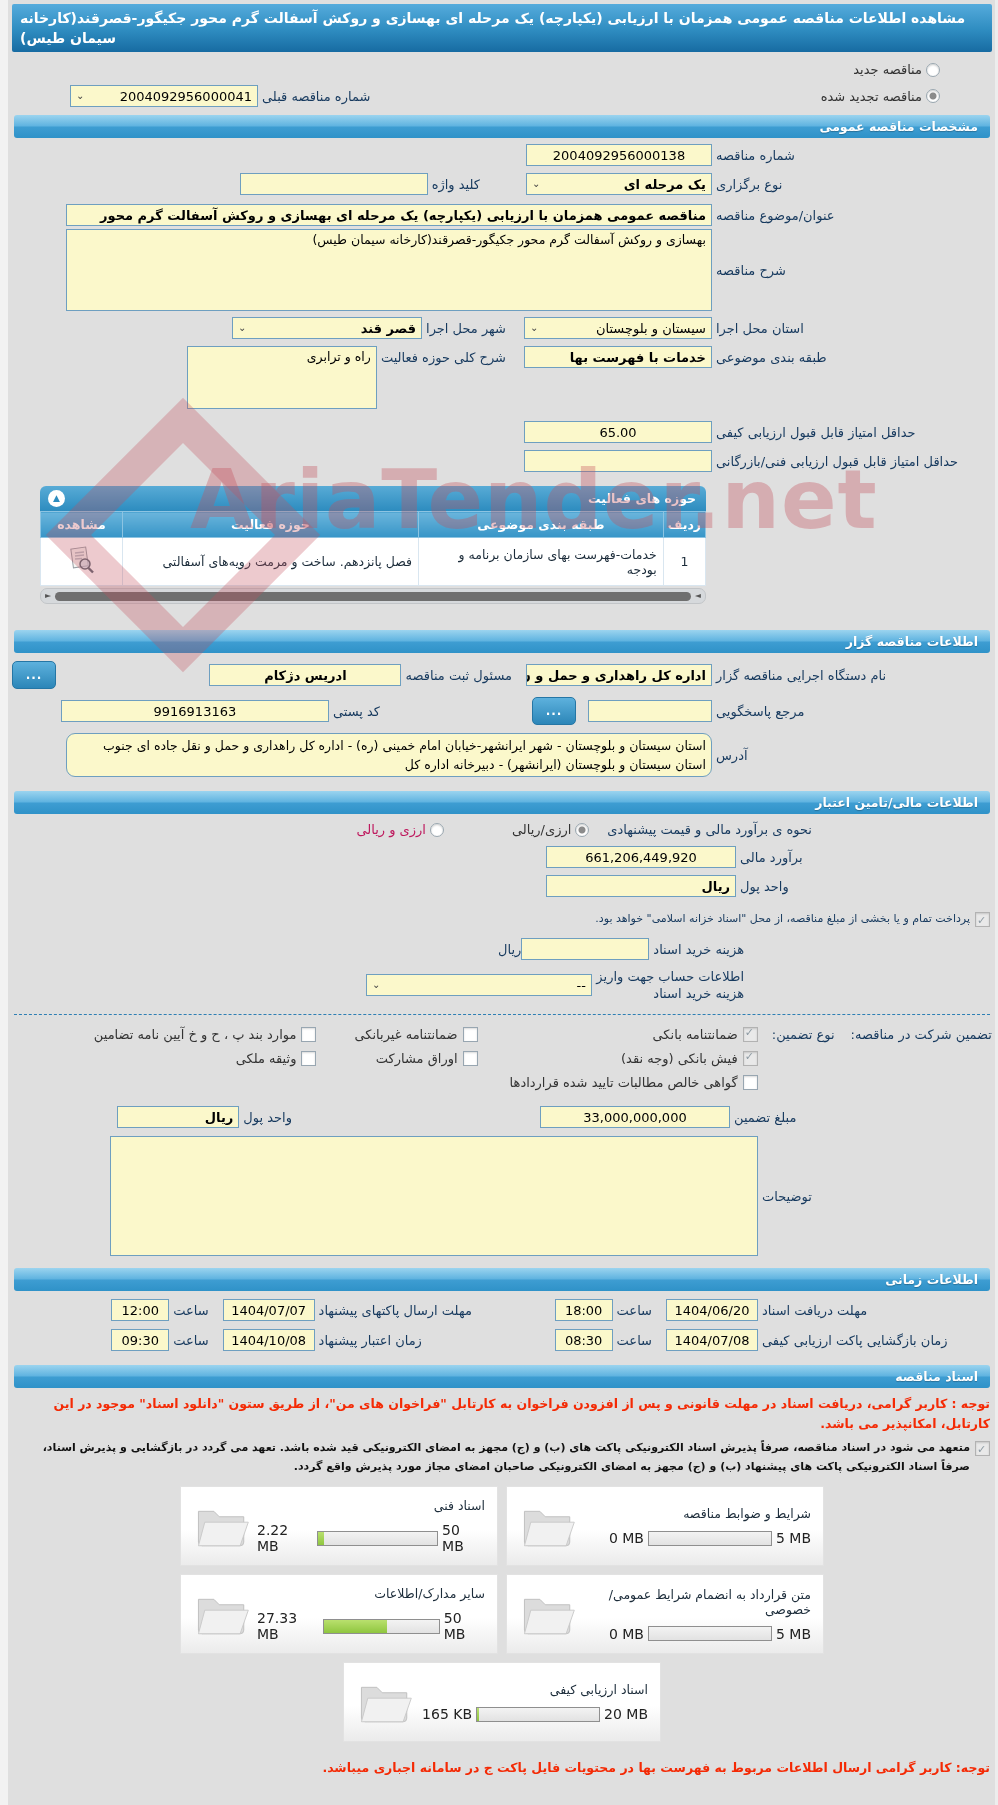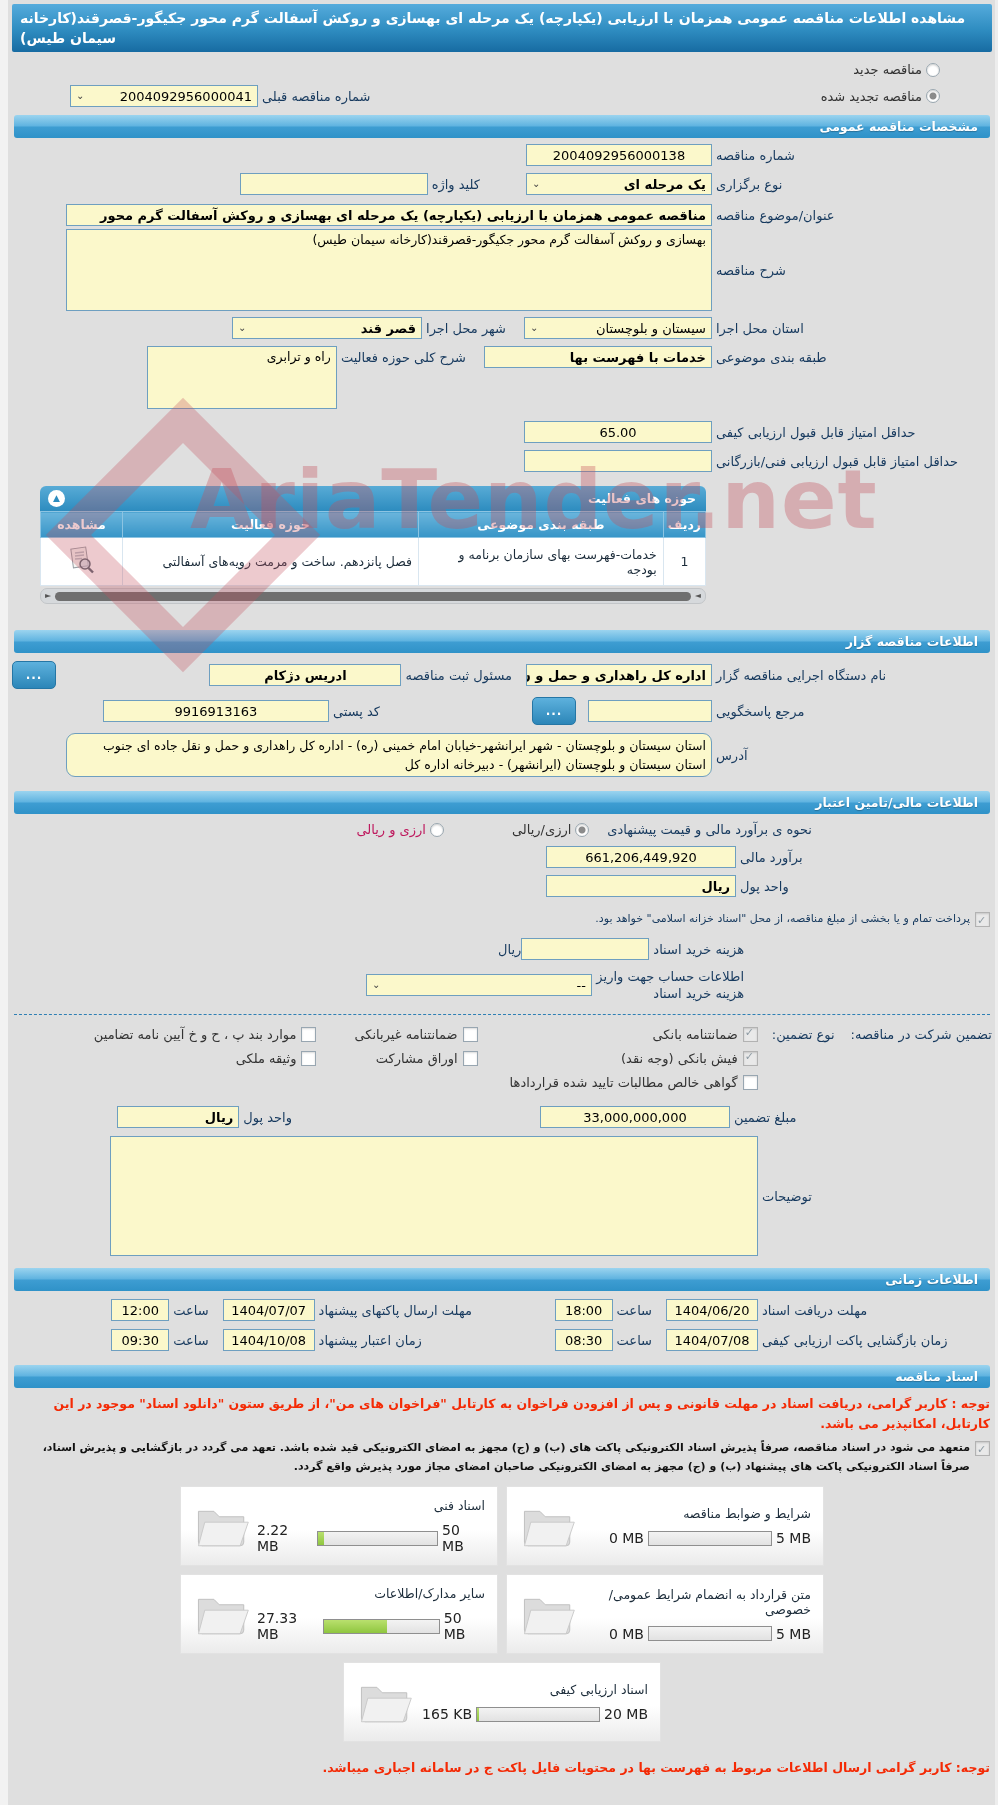--- a/index.html
+++ b/index.html
@@ -134,21 +134,21 @@
       </div>
       <span class="lbl" style="margin-right:18px;">شهر محل اجرا</span>
       <div class="inp sel" style="width:190px;">
         <span class="val bold">قصر قند</span>
         <span class="arr">⌄</span>
       </div>
     </div>
 
     <div class="fr" style="margin-top:7px;align-items:flex-start;">
       <span class="lbl" style="width:276px;text-align:left;margin-top:4px;">طبقه بندی موضوعی</span>
-      <div class="inp bold" style="width:228px;">خدمات با فهرست بها</div>
+      <div class="inp bold" style="width:188px;">خدمات با فهرست بها</div>
       <span class="lbl" style="margin-right:18px;margin-top:4px;">شرح کلی حوزه فعالیت</span>
       <div class="area" style="width:190px;height:63px;">راه و ترابری</div>
     </div>
 
     <div class="fr" style="margin-top:12px;">
       <span class="lbl" style="width:276px;text-align:left;">حداقل امتیاز قابل قبول ارزیابی کیفی</span>
       <div class="inp num" style="width:188px;">65.00</div>
     </div>
     <div class="fr" style="margin-top:7px;">
       <span class="lbl" style="width:276px;text-align:left;">حداقل امتیاز قابل قبول ارزیابی فنی/بازرگانی</span>
@@ -208,21 +208,21 @@
       <span class="lbl" style="margin-right:14px;">مسئول ثبت مناقصه</span>
       <div class="inp bold" style="width:192px;justify-content:center;">ادریس دژکام</div>
       <div class="more-btn" style="margin-right:auto;">...</div>
     </div>
 
     <div class="fr" style="margin-top:8px;">
       <span class="lbl" style="width:276px;text-align:left;">مرجع پاسخگویی</span>
       <div class="inp" style="width:124px;"></div>
       <div class="more-btn" style="margin-right:12px;">...</div>
       <span class="lbl" style="margin-right:152px;">کد پستی</span>
-      <div class="inp num" style="width:226px;">9916913163</div>
+      <div class="inp num" style="width:268px;">9916913163</div>
     </div>
 
     <div class="fr" style="margin-top:8px;align-items:center;">
       <span class="lbl" style="width:276px;text-align:left;">آدرس</span>
       <div class="area" style="width:646px;min-height:40px;white-space:normal;line-height:19px;border-radius:9px;">استان سیستان و بلوچستان - شهر ایرانشهر-خیابان امام خمینی (ره) - اداره کل راهداری و حمل و نقل جاده ای جنوب استان سیستان و بلوچستان (ایرانشهر) - دبیرخانه اداره کل</div>
     </div>
 
     <div class="secbar" style="margin-top:14px;">اطلاعات مالی/تامین اعتبار</div>
 
     <div class="fr" style="margin:8px 180px 0 0;">

